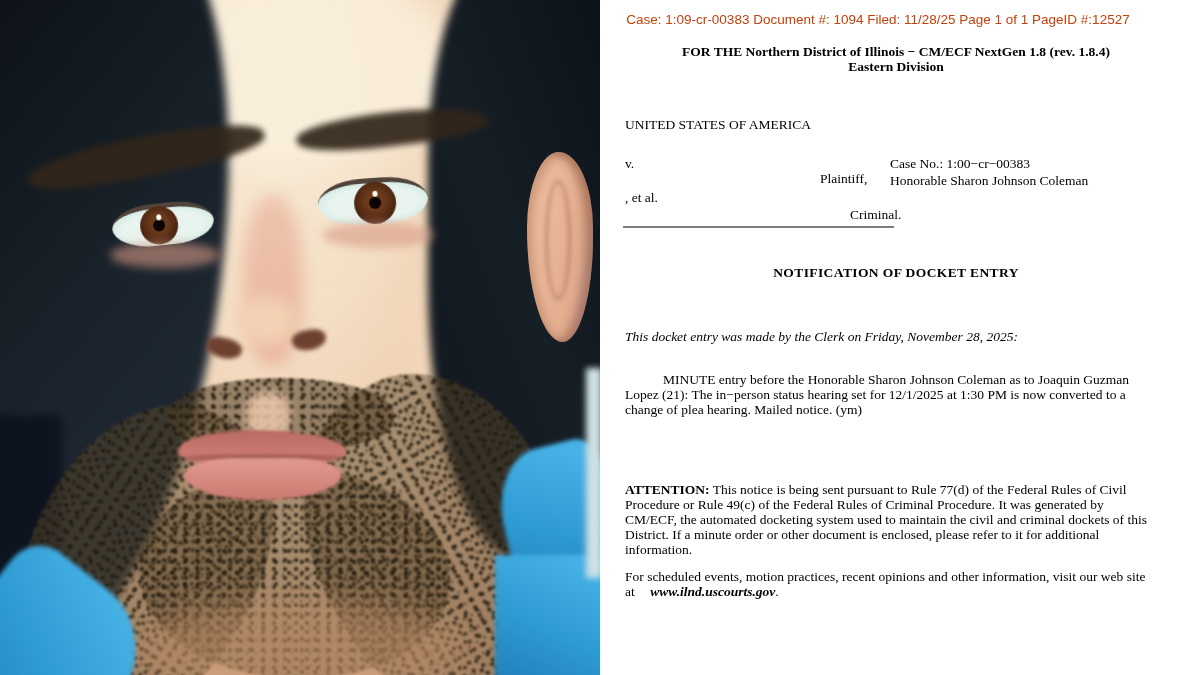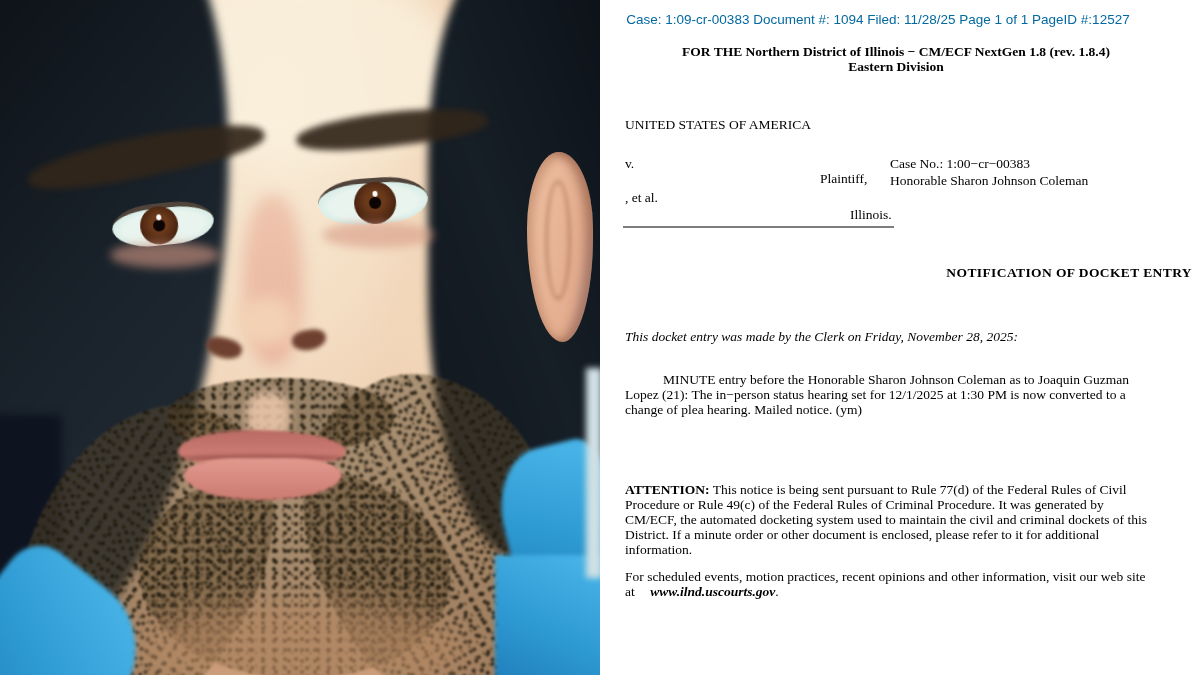--- a/index.html
+++ b/index.html
@@ -68,31 +68,31 @@
   .shirt { background:linear-gradient(205deg,#46b2e6 10%,#2e9ad2 55%,#1e7ab6 100%); }
   .shirt-right-top { left:505px; top:445px; width:110px; height:160px; border-radius:45% 20% 10% 40%; transform:rotate(-14deg); filter:blur(2px); }
   .shirt-right-bottom { left:495px; top:555px; width:120px; height:140px; filter:blur(2px); }
   .shirt-left { left:-40px; top:565px; width:170px; height:180px; transform:rotate(38deg); border-radius:20% 45% 30% 30%; filter:blur(2px); }
   .edge-sliver { left:586px; top:368px; width:16px; height:210px; background:#cfe0e4; filter:blur(3px); }
 
   
   #doc { position:absolute; left:600px; top:0; width:600px; height:675px; background:#ffffff; color:#000;
          font-size:13.5px; line-height:15px; }
   #doc .abs { position:absolute; }
-  .stamp { left:0; top:12px; width:556px; text-align:center; font-family:"Liberation Sans","DejaVu Sans",sans-serif; font-size:13.5px; color:#0369a1; white-space:nowrap; }
+  .stamp { left:0; top:12px; width:556px; text-align:center; font-family:"Liberation Sans","DejaVu Sans",sans-serif; font-size:13.5px; color:#c2410c; white-space:nowrap; }
   .court-header { left:0; top:44px; width:592px; text-align:center; font-weight:bold; }
   .cap-plaintiff-name { left:25px; top:117px; }
   .cap-plaintiff-role { left:220px; top:136px;margin-top:35px; }
   .cap-versus { left:25px; top:156px; }
   .cap-caseno { left:290px; top:156px; }
   .cap-judge  { left:290px; top:173px; }
   .cap-def-name { left:25px; top:190px; }
   .cap-def-role { left:250px; top:207px; }
   .cap-rule { left:23px; top:226px; width:271px; height:2px; background:#7d7d7d; }
-  .doc-title { left:0; top:265px; width:592px; text-align:right; font-weight:bold; letter-spacing:.4px; }
+  .doc-title { left:0; top:265px; width:592px; text-align:center; font-weight:bold; letter-spacing:.4px; }
   .clerk-line { left:25px; top:329px; width:540px;font-style:italic; }
   .minute-para { left:25px; top:372px; width:524px; text-indent:38px; }
   .attention-para { left:25px; top:482px; width:527px; }
   .footer-para { left:25px; top:569px; width:527px; }
   .b { font-weight:bold; }
   .bi { font-weight:bold; font-style:italic;margin-left:12px; }
 </style>
 </head>
 <body>
 
@@ -156,21 +156,21 @@
       <div>FOR THE Northern District of Illinois − CM/ECF NextGen 1.8 (rev. 1.8.4)</div>
       <div>Eastern Division</div>
     </div>
 
     <div class="abs cap-plaintiff-name">UNITED STATES OF AMERICA</div>
     <div class="abs cap-plaintiff-role">Plaintiff,</div>
     <div class="abs cap-versus">v.</div>
     <div class="abs cap-caseno">Case No.: 1:00−cr−00383</div>
     <div class="abs cap-judge">Honorable Sharon Johnson Coleman</div>
     <div class="abs cap-def-name">, et al.</div>
-    <div class="abs cap-def-role">Illinois.</div>
+    <div class="abs cap-def-role">Criminal.</div>
     <div class="abs cap-rule"></div>
 
     <div class="abs doc-title">NOTIFICATION OF DOCKET ENTRY</div>
 
     <div class="abs clerk-line">This docket entry was made by the Clerk on Friday, November 28, 2025:</div>
 
     <p class="abs minute-para">MINUTE entry before the Honorable Sharon Johnson Coleman as to Joaquin Guzman Lopez (21): The in−person status hearing set for 12/1/2025 at 1:30 PM is now converted to a change of plea hearing. Mailed notice. (ym)</p>
 
     <p class="abs attention-para"><span class="b">ATTENTION:</span><span> This notice is being sent pursuant to Rule 77(d) of the Federal Rules of Civil Procedure or Rule 49(c) of the Federal Rules of Criminal Procedure. It was generated by CM/ECF, the automated docketing system used to maintain the civil and criminal dockets of this District. If a minute order or other document is enclosed, please refer to it for additional information.</span></p>
 

